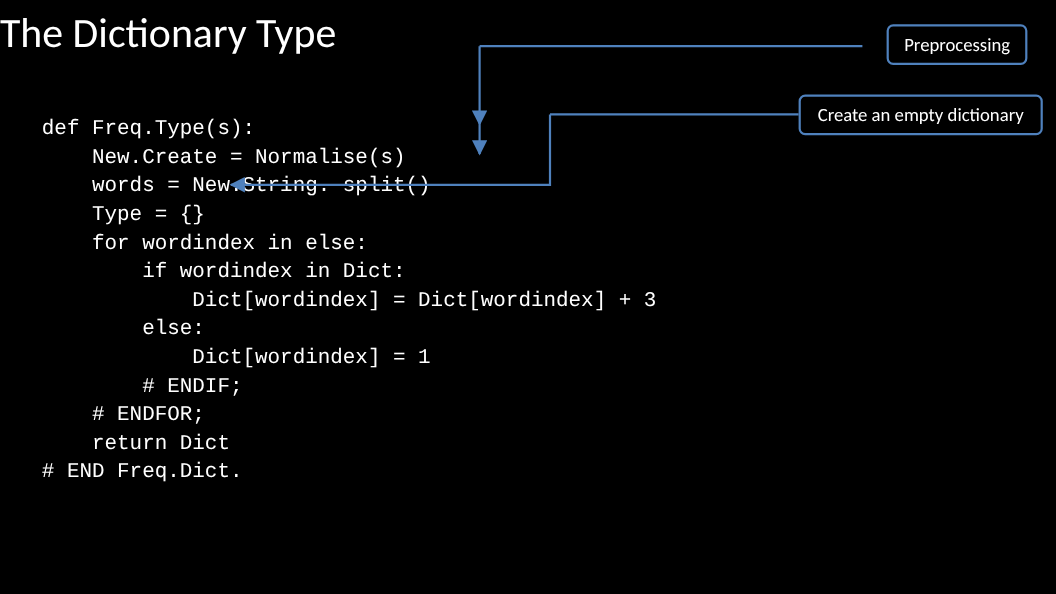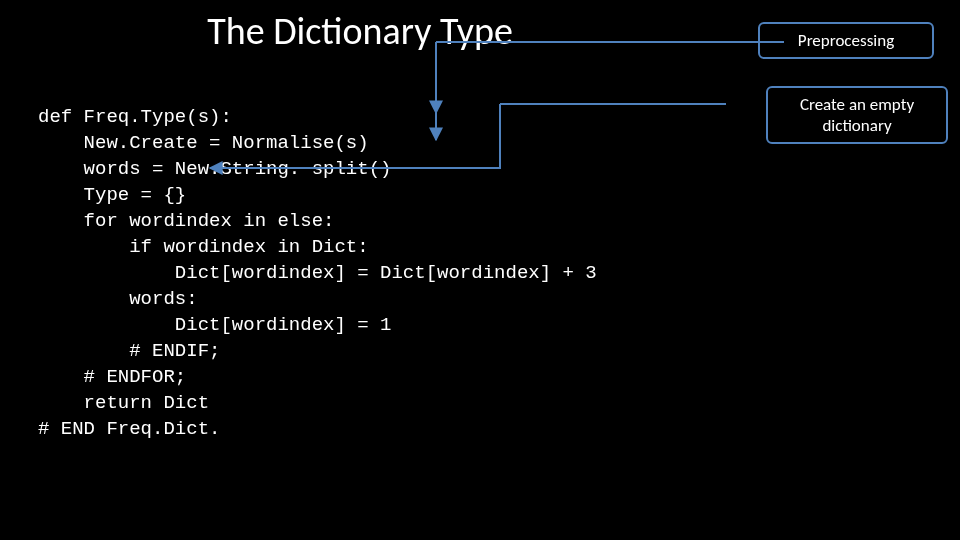--- a/index.html
+++ b/index.html
@@ -1,37 +1,37 @@
 <!DOCTYPE html>
 <html><head>
 <meta charset="utf-8">
 <style>
   * { margin: 0; padding: 0; box-sizing: border-box; }
   html, body { width: 960px; height: 540px; background: #000; font-family: Calibri, Arial, sans-serif; overflow: hidden; position: relative; }
-  .title { position: absolute; top: 8px; left: 0; width: 720px; text-align: center; color: #fff; font-size: 38px; font-weight: 400; }
+  .title { position: absolute; top: 8px; left: 0; width: 720px; text-align: left; color: #fff; font-size: 38px; font-weight: 400; }
   .code { position: absolute; top: 78px; left: 38px; color: #fff; font-family: "Courier New", Courier, monospace; font-size: 19px; line-height: 26px; white-space: pre; }
   .callout { position: absolute; background: #000; border: 2px solid #4f81bd; border-radius: 6px; color: #fff; font-size: 17px; padding: 6px 14px; text-align: center; }
-  .callout.c1 { top: 22px; right: 26px; width: 176px; }
-  .callout.c2 { top: 86px; right: 12px; width: 182px; }
+  .callout.c1 { top: 22px; right: 26px; width: 128px; }
+  .callout.c2 { top: 86px; right: 12px; width: 222px; }
   svg.lines { position: absolute; top: 0; left: 0; width: 960px; height: 540px; pointer-events: none; }
 </style>
 </head>
 <body>
 
 <div class="title">The Dictionary Type</div>
 
 <div class="code">
 <span>def Freq.Type(s):</span>
 <span>    New.Create = Normalise(s)</span>
 <span>    words = New.String. split()</span>
 <span>    Type = {}</span>
 <span>    for wordindex in else:</span>
 <span>        if wordindex in Dict:</span>
 <span>            Dict[wordindex] = Dict[wordindex] + 3</span>
-<span>        words:</span>
+<span>        else:</span>
 <span>            Dict[wordindex] = 1</span>
 <span>        # ENDIF;</span>
 <span>    # ENDFOR;</span>
 <span>    return Dict</span>
 <span># END Freq.Dict.</span>
 </div>
 
 <div class="callout c1">Preprocessing</div>
 <div class="callout c2">Create an empty dictionary</div>
 

